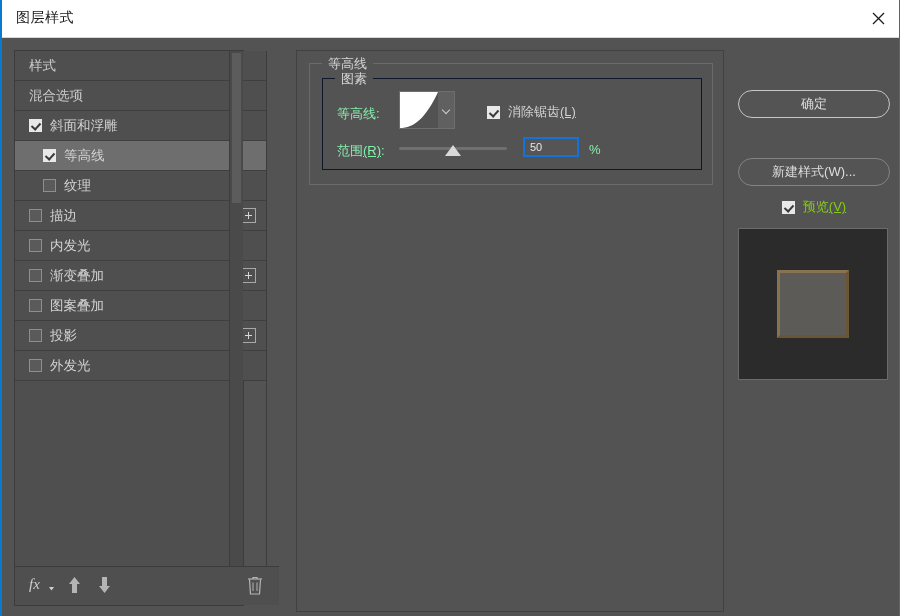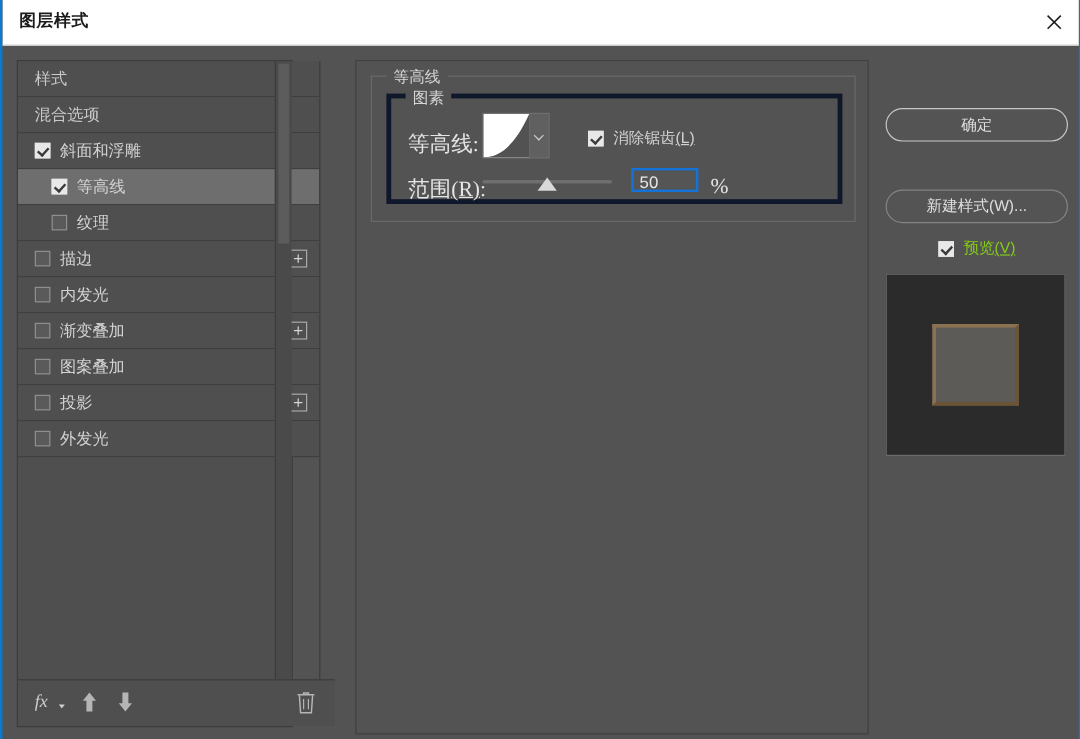--- a/index.html
+++ b/index.html
@@ -35,21 +35,20 @@
     background: #ffffff;
     border-bottom: 1px solid #d8d8d8;
     box-sizing: border-box;
   }
   #title-text {
     position: absolute;
     left: 14px; top: 9px;
     font-size: 14px;
     color: #1b1b1b;
     letter-spacing: .5px;
-    font-weight: bold;
   }
   #close-btn {
     position: absolute;
     right: 0; top: 0;
     width: 48px; height: 37px;
     display: flex;
     align-items: center;
     justify-content: center;
     cursor: default;
   }
@@ -202,37 +201,36 @@
     color: #d6d6d6;
   }
 
   
   #fs-elements {
     position: absolute;
     left: 12px; top: 14px;
     width: 380px;
     height: 92px;
     box-sizing: border-box;
-    border: 4px solid #0f172a;
+    border: 1px solid #0f172a;
   }
   #fs-elements-legend {
     position: absolute;
     left: 12px; top: -9px;
     background: #535353;
     padding: 0 6px;
     font-size: 13px;
     color: #d6d6d6;
   }
 
   .field-label {
     position: absolute;
-    font-size: 18px;
-    color: #e5e5e5;
+    font-size: 13px;
+    color: #86efac;
     white-space: nowrap;
-    font-family: Liberation Serif, serif;
   }
   .ul { text-decoration: underline; }
 
   
   #contour-label { left: 14px; top: 26px; }
   #contour-picker {
     position: absolute;
     left: 76px; top: 12px;
     width: 56px; height: 38px;
     box-sizing: border-box;
@@ -294,21 +292,21 @@
     transform: translateX(-8px);
   }
   #range-input {
     position: absolute;
     left: 200px; top: 58px;
     width: 56px; height: 20px;
     box-sizing: border-box;
     background: #555555;
     border: 2px solid #1473d6;
     color: #e6e6e6;
-    font-size: 14px;
+    font-size: 11px;
     padding: 2px 0 0 5px;
     cursor: text;
   }
   #range-pct {
     left: 266px; top: 63px;
   }
 
   
   #right {
     position: absolute;

